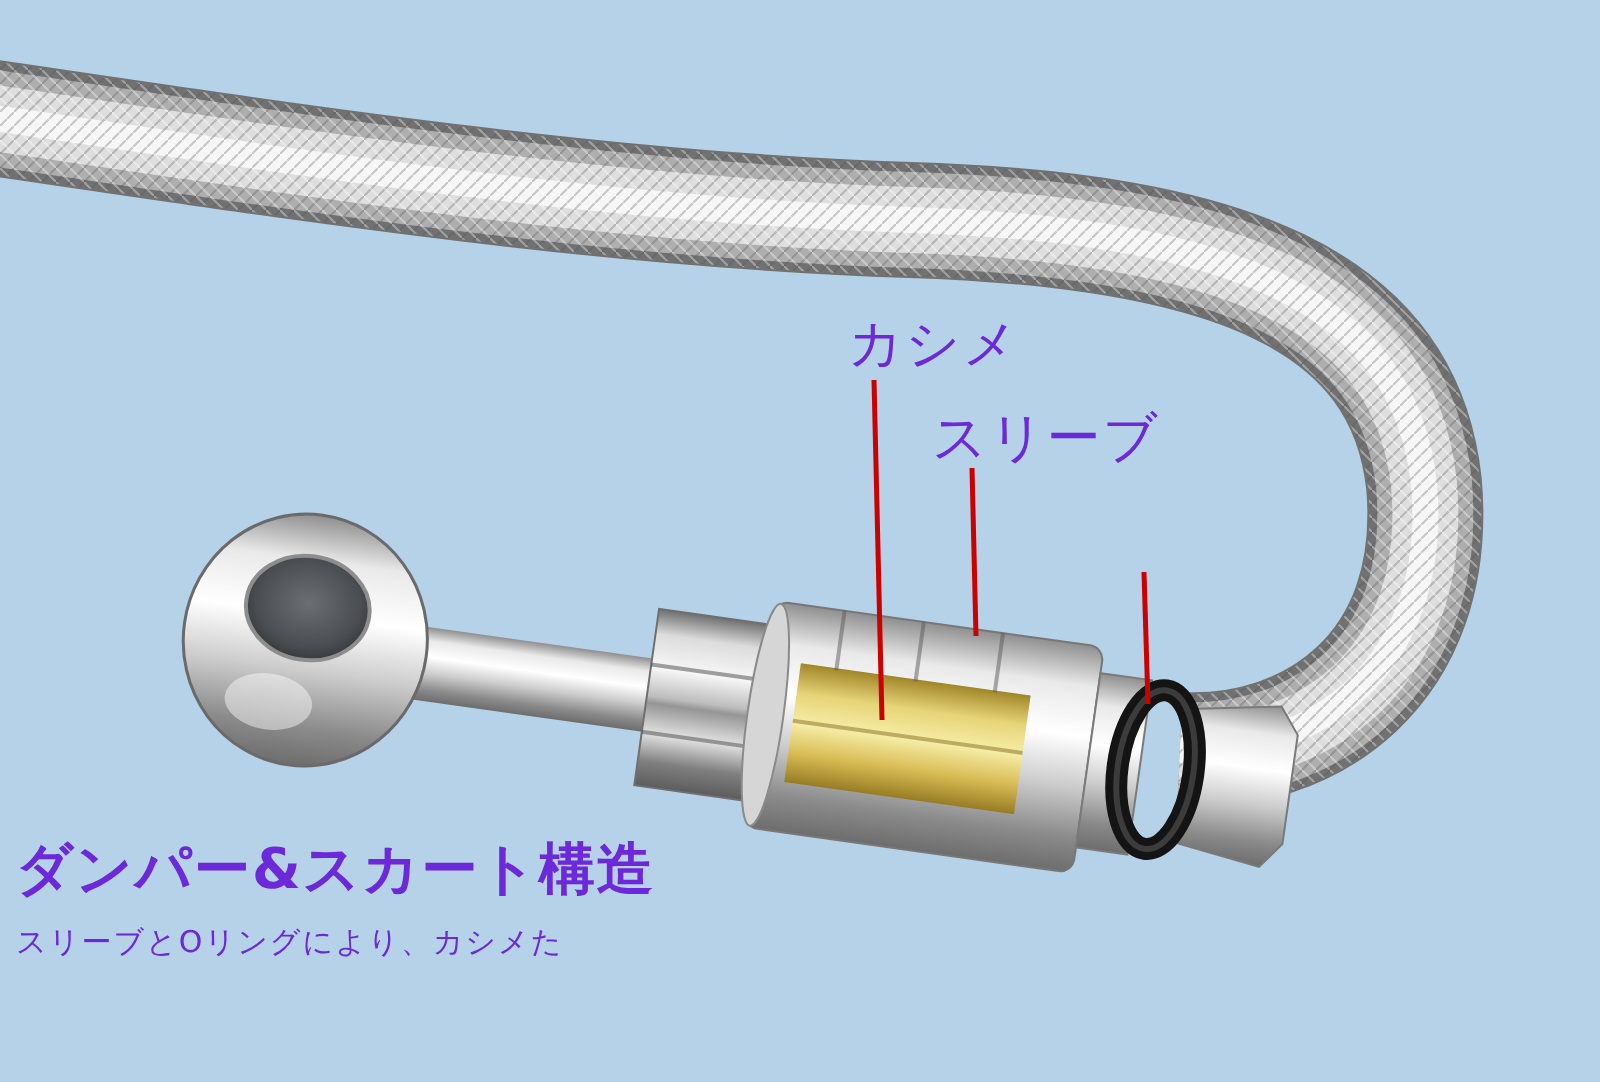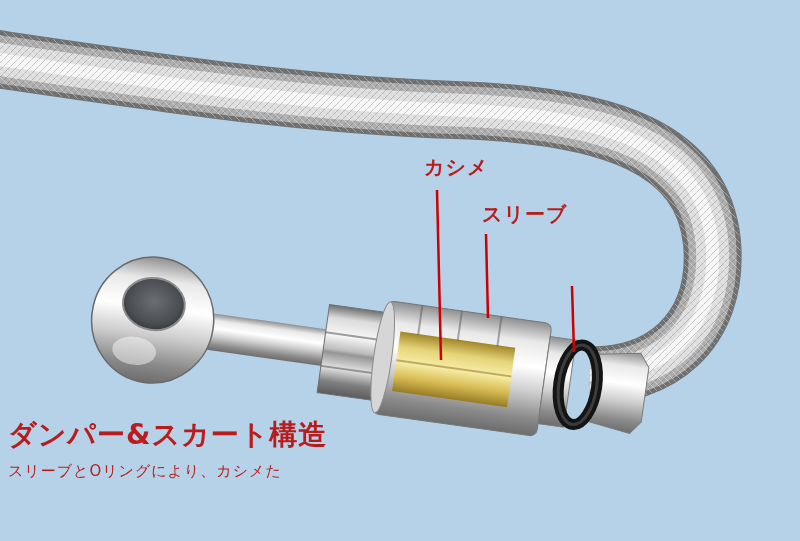--- a/index.html
+++ b/index.html
@@ -6,33 +6,33 @@
   body{font-family:"DejaVu Sans","Liberation Sans",sans-serif;}
   .stage{
     position:relative;
     width:800px;height:541px;
     background:#b5d2e9;
     overflow:hidden;
   }
   .stage svg{position:absolute;left:0;top:0;}
   .part-label{
     position:absolute;
-    font-weight:bold;
-    font-size:20px;
-    color:#b91c1c;
+    font-weight:normal;
+    font-size:27px;
+    color:#6d28d9;
     letter-spacing:1px;
     white-space:nowrap;
   }
   .label-kashime{left:424px;top:154px;}
-  .label-sleeve{left:482px;top:201px;}
+  .label-sleeve{left:466px;top:201px;}
   .label-oring{left:556px;top:254px;}
   .caption{
     position:absolute;
     left:8px;top:416px;
-    color:#b91c1c;
+    color:#6d28d9;
   }
   .caption-title{
     font-weight:bold;
     font-size:28px;
     margin:0 0 8px 0;
     letter-spacing:1px;
   }
   .caption-line{
     font-size:15px;
     margin:0 0 6px 0;

